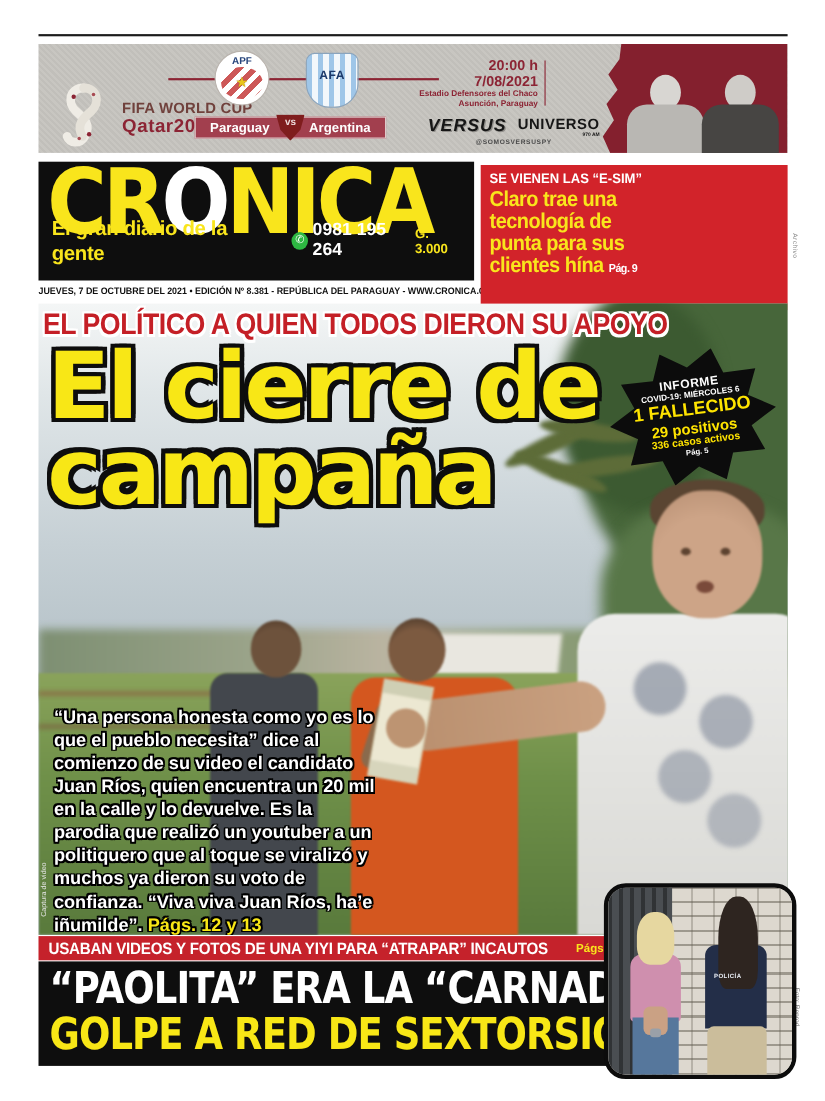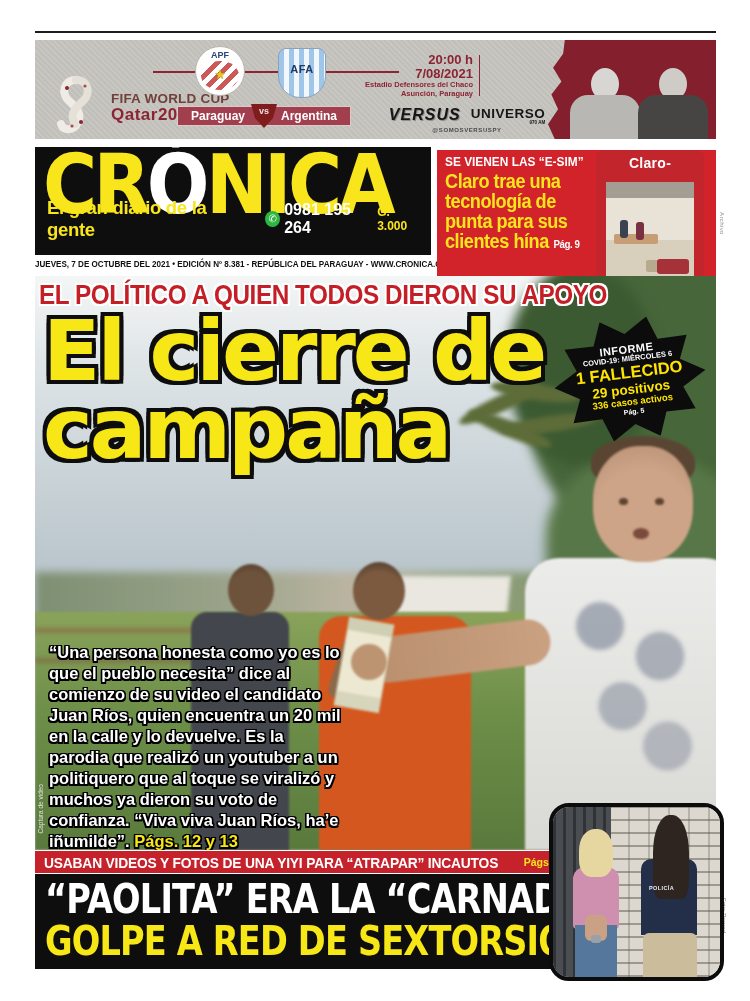--- a/index.html
+++ b/index.html
@@ -37,21 +37,21 @@
     border:1px solid #8aa4bd;border-radius:8px 8px 22px 22px;box-sizing:border-box;}
   #crest-afa .afa-label{position:absolute;top:14px;width:100%;text-align:center;font-size:11px;font-weight:800;color:#1d3a6b;letter-spacing:.5px;}
 
   #vs-bar{left:142px;top:66px;width:174px;height:20px;background:#a23f4e;border:1px solid #ddc9c9;
     display:flex;align-items:center;justify-content:space-between;box-sizing:border-box;padding:0 13px;}
   .vs-team{color:#fff;font-size:12px;font-weight:700;}
   #vs-badge{position:absolute;left:50%;top:-3px;transform:translateX(-50%);width:26px;height:24px;background:#7f1d1d;
     clip-path:polygon(0 0,100% 0,85% 58%,50% 100%,15% 58%);color:#efdede;font-size:9px;font-weight:800;
     display:flex;justify-content:center;padding-top:2px;box-sizing:border-box;}
 
-  #match-info{left:322px;top:13px;display:flex;color:#8c2434;}
+  #match-info{left:338px;top:13px;display:flex;color:#8c2434;}
   #mi-col1{width:116px;text-align:right;line-height:1.05;}
   .mi-time{font-size:13px;font-weight:800;}
   .mi-venue{font-size:7.5px;font-weight:700;line-height:1.2;}
   #mi-divider{width:1px;background:#8c2434;margin:2px 6px;}
   #mi-col2{font-size:9px;font-weight:800;line-height:1.25;}
 
   #media-logos{left:338px;top:64px;width:188px;text-align:center;}
   #logos-row{display:flex;align-items:center;justify-content:center;gap:10px;}
   #versus-logo{font-size:16px;font-weight:800;font-style:italic;color:#161616;letter-spacing:1px;text-shadow:1px 1px 0 #8f8d89;}
   #universo-logo{font-size:13.5px;font-weight:800;color:#161616;letter-spacing:.5px;}
@@ -267,30 +267,20 @@
     </div>
   </div>
   <div class="abs" id="dateline">JUEVES, 7 DE OCTUBRE DEL 2021 • EDICIÓN Nº 8.381 - REPÚBLICA DEL PARAGUAY - WWW.CRONICA.COM.PY</div>
 
   <div class="abs" id="claro-ad">
     <div id="claro-kicker">SE VIENEN LAS “E-SIM”</div>
     <div id="claro-headline">
       <span>Claro trae una tecnología de punta para sus clientes hína</span>
       <span id="claro-pageref">Pág. 9</span>
     </div>
-    <div id="claro-store">
-      <div id="claro-store-logo">Claro-</div>
-      <div id="store-opening">
-        <div class="store-counter"></div>
-        <div class="store-person" id="sp1"></div>
-        <div class="store-person" id="sp2"></div>
-        <div class="store-table"></div>
-        <div class="store-sofa"></div>
-      </div>
-    </div>
   </div>
   <div class="abs" id="archivo-credit">Archivo</div>
 
   <div class="abs" id="main-photo">
     <div class="abs blur6" id="tree-right-1"></div>
     <div class="abs blur6" id="tree-right-2"></div>
     <div class="abs blur6" id="tree-right-3"></div>
     <div class="abs blur2 frond" style="left:420px;top:120px;transform:rotate(-25deg);"></div>
     <div class="abs blur2 frond" style="left:455px;top:108px;transform:rotate(8deg);"></div>
     <div class="abs blur2 frond" style="left:430px;top:145px;transform:rotate(22deg);"></div>

